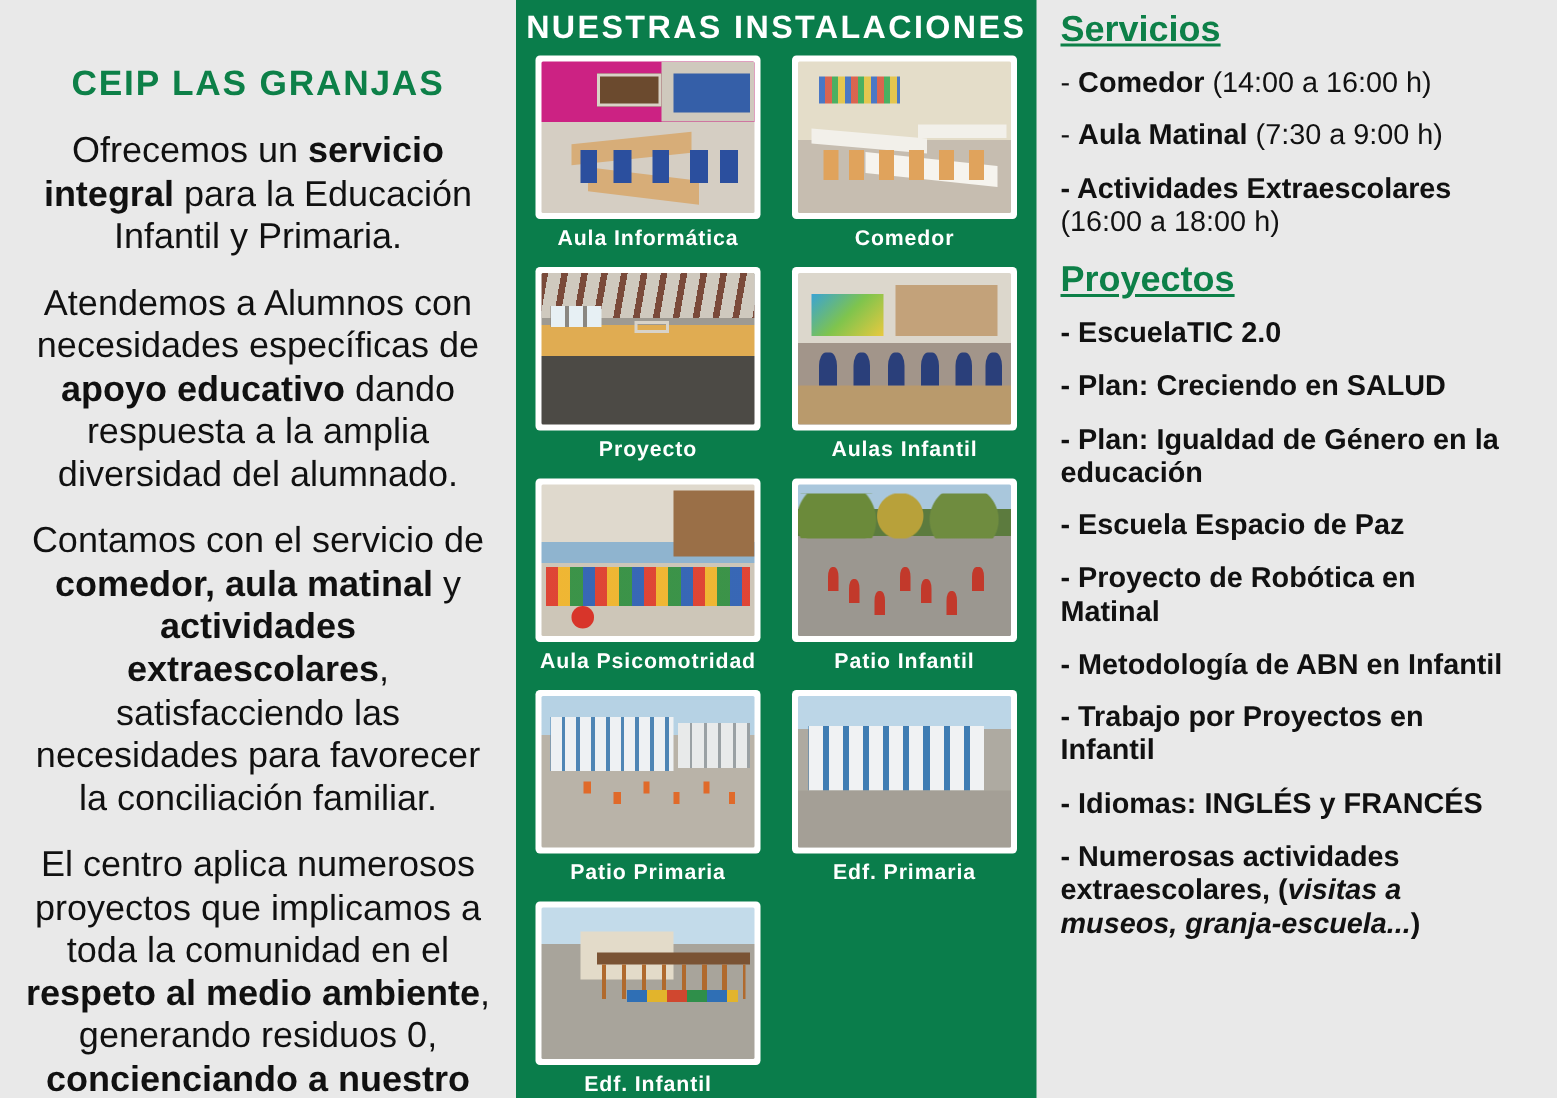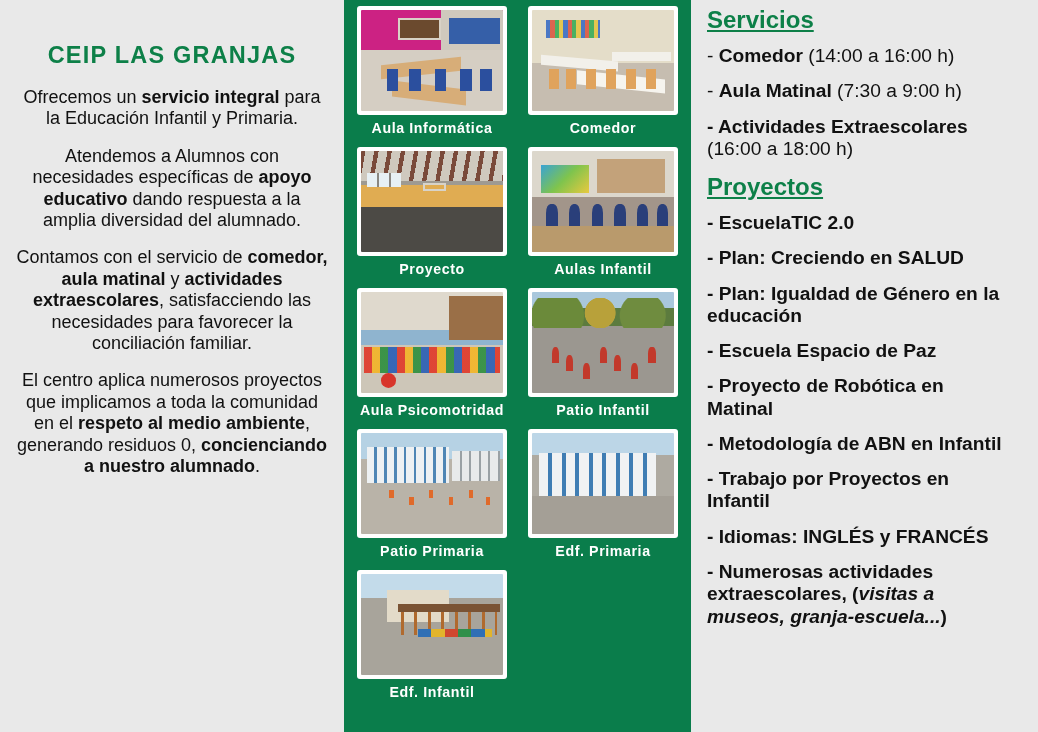--- a/index.html
+++ b/index.html
@@ -27,21 +27,21 @@
     font-weight: bold;
     font-size: 23.5px;
     letter-spacing: 1.2px;
     text-align: center;
     margin-top: 42px;
     margin-bottom: 18px;
     white-space: nowrap;
   }
   .left-para {
     color: #111;
-    font-size: 18px;
+    font-size: 24px;
     line-height: 1.19;
     text-align: center;
     margin: 0 6px 16px 6px;
   }
   .left-para b { font-weight: bold; }
 
   
   #facilities-panel {
     position: absolute;
     left: 344px; top: 0;
@@ -213,20 +213,21 @@
     <div id="school-title">CEIP LAS GRANJAS</div>
     <div id="left-paragraphs">
         <div class="left-para">Ofrecemos un <b>servicio integral</b> para la Educación Infantil y Primaria.</div>
         <div class="left-para">Atendemos a Alumnos con necesidades específicas de <b>apoyo educativo</b> dando respuesta a la amplia diversidad del alumnado.</div>
         <div class="left-para">Contamos  con el servicio de <b>comedor, aula matinal</b> y <b>actividades extraescolares</b>, satisfacciendo las necesidades para favorecer la conciliación familiar.</div>
         <div class="left-para">El centro aplica numerosos proyectos que implicamos a toda la comunidad en el <b>respeto al medio ambiente</b>, generando residuos 0, <b>concienciando a nuestro alumnado</b>.</div>
       </div>
   </div>
 
   <div id="facilities-panel">
+    <div id="facilities-heading">NUESTRAS INSTALACIONES</div>
     <div id="photo-grid">
         <div class="photo-cell">
           <div class="photo-frame">
             <div class="photo-art p-inf">
               <span class="ph wallw"></span>
               <span class="ph board"></span>
               <span class="ph rack"></span>
               <span class="ph tbl1"></span>
               <span class="ph tbl2"></span>
               <span class="ph ch" style="left: 18%;"></span>

